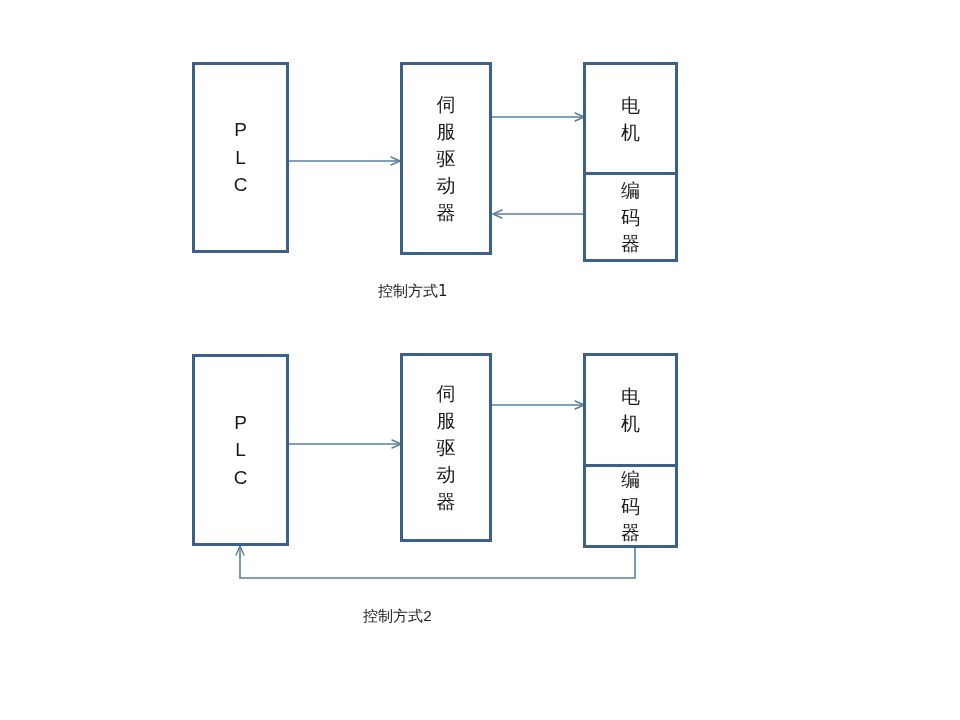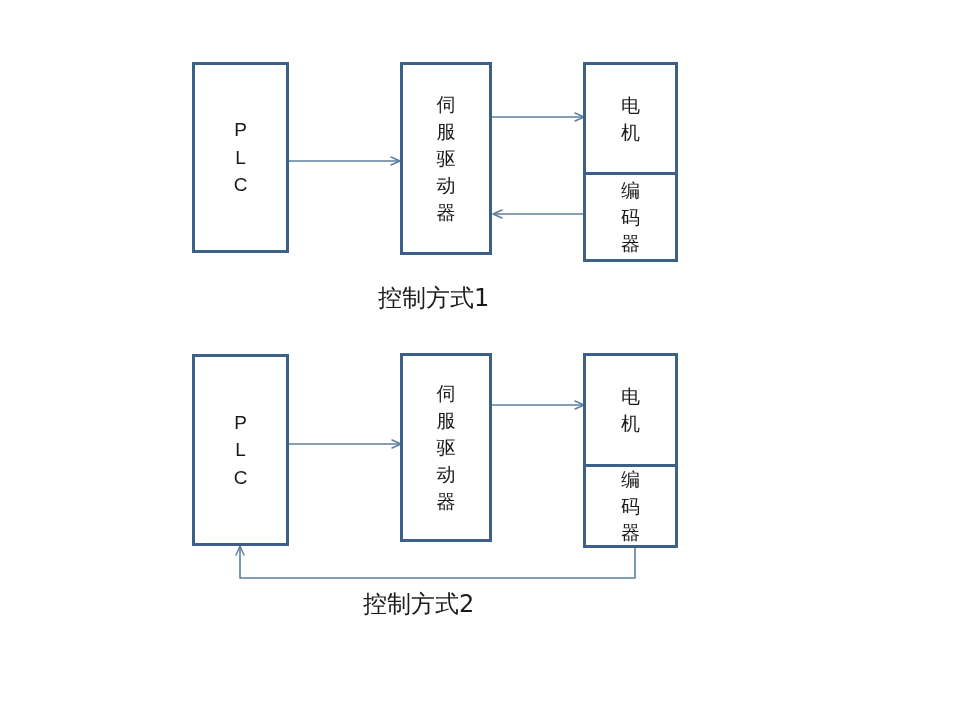--- a/index.html
+++ b/index.html
@@ -62,21 +62,21 @@
     font-family: "Liberation Sans", "DejaVu Sans", sans-serif;
     font-size: 19px;
     color: #1a1a1a;
     line-height: 1.45;
     text-align: center;
     white-space: pre-line;
   }
   .caption {
     position: absolute;
     font-family: "DejaVu Sans", "Liberation Sans", sans-serif;
-    font-size: 24px;
+    font-size: 15px;
     color: #1a1a1a;
     white-space: nowrap;
   }
   svg.wires {
     position: absolute;
     left: 0;
     top: 0;
     width: 960px;
     height: 720px;
     pointer-events: none;
@@ -157,15 +157,15 @@
       <span class="label-vertical">电
 机</span>
     </div>
     <div class="stack-cell divider-top" style="height:81px;">
       <span class="label-vertical">编
 码
 器</span>
     </div>
   </div>
 
-  <div class="caption" style="left:363px; top:588px;">控制方式2</div>
+  <div class="caption" style="left:363px; top:607px;font-family:Liberation Mono, monospace;">控制方式2</div>
 
 </div>
 
 </body></html>

